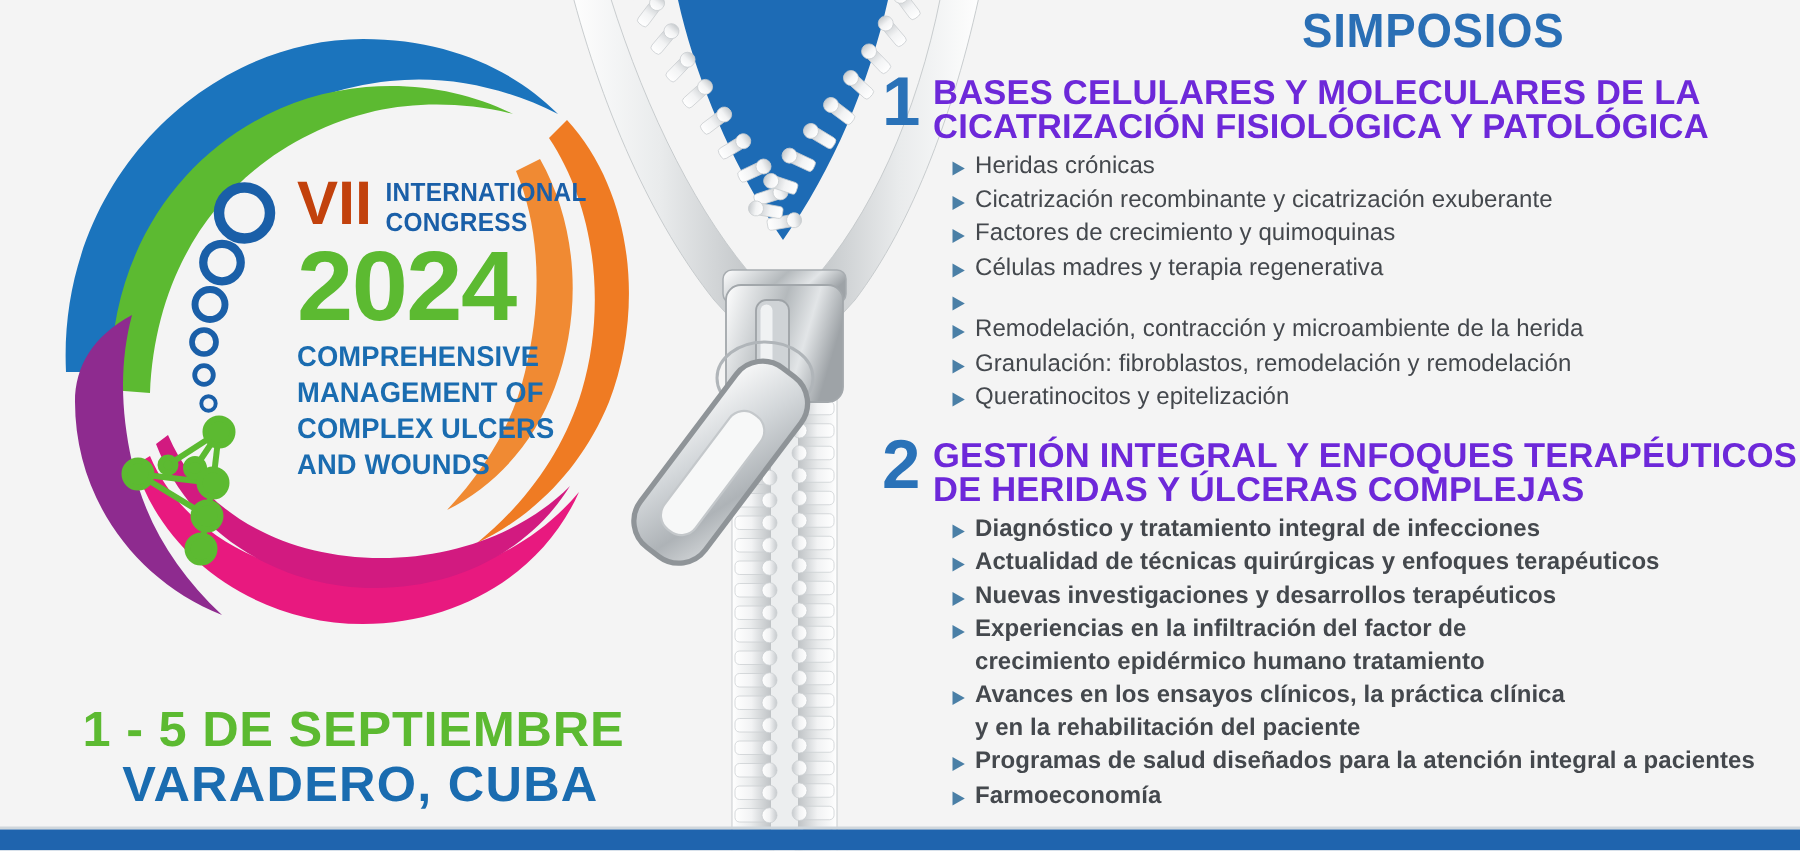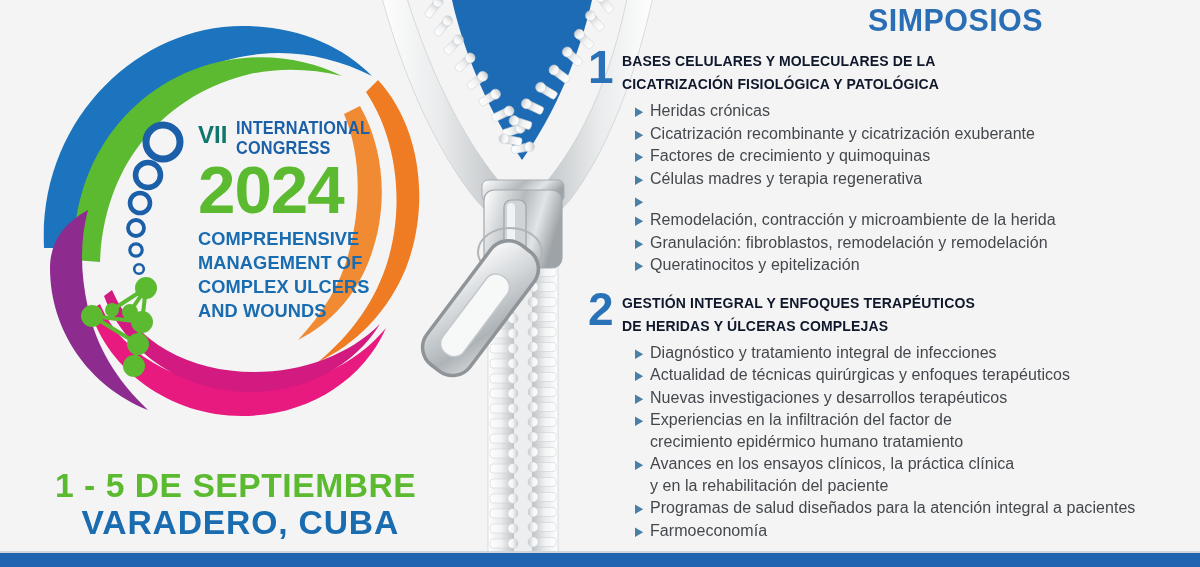--- a/index.html
+++ b/index.html
@@ -18,21 +18,21 @@
   .zipper-wrap{position:absolute;left:330px;top:-6px;width:370px;height:573px;}
   .zipper-svg{position:absolute;left:0;top:0;}
 
   
   .logo{position:absolute;left:30px;top:10px;width:400px;height:420px;}
   .logo-svg{position:absolute;left:0;top:0;}
   .logo-text{position:absolute;left:168px;top:108px;width:215px;}
   .vii-row{display:flex;align-items:flex-start;gap:9px;}
   .vii{
     font-family:"Liberation Sans", sans-serif;
-    font-weight:bold;font-size:24px;line-height:34px;color:#0f766e;
+    font-weight:bold;font-size:41px;line-height:34px;color:#c2410c;
     letter-spacing:0px;
   }
   .intl{
     font-family:"Liberation Sans", sans-serif;
     font-weight:bold;font-size:17.5px;line-height:17.5px;color:#1a5fa8;
     letter-spacing:.2px;transform:scaleX(.93);transform-origin:left top;
     padding-top:2px;
   }
   .year{
     font-family:"Liberation Sans", sans-serif;
@@ -71,40 +71,40 @@
   .section{position:relative;margin-top:10px;}
   .sec-head{display:flex;align-items:flex-start;}
   .sec-num{
     font-family:"Liberation Sans", sans-serif;
     font-weight:bold;font-size:46px;line-height:42px;color:#2a72b8;
     width:34px;flex:0 0 34px;text-align:left;letter-spacing:-1px;
     margin-top:-2px;
   }
   .sec-title{
     font-family:"Liberation Sans", sans-serif;
-    font-weight:bold;font-size:14px;line-height:23px;color:#0f172a;
+    font-weight:bold;font-size:23px;line-height:23px;color:#6d28d9;
     letter-spacing:.15px;padding-top:2px;
   }
   .sec-title div{white-space:nowrap;}
 
   .bullets{margin:4px 0 0 46px;}
   .bullet{display:flex;align-items:flex-start;margin-bottom:1px;}
   .tri{
     flex:0 0 16px;width:16px;padding-top:7px;
   }
   .tri svg{display:block;}
   .btxt{
     font-family:"Liberation Sans", sans-serif;
     font-size:16px;line-height:21.5px;color:#44484d;
     letter-spacing:.05px;
   }
   .btxt span{display:block;white-space:nowrap;}
 
   .sec2{margin-top:14px;}
-  .sec2 .bullets{margin-top:4px;}
+  .sec2 .bullets{margin-top:4px;font-weight:bold;}
 </style>
 </head>
 <body>
 
 <div id="stage">
 
   <div class="zipper-wrap">
     <svg class="zipper-svg" width="370" height="573" viewBox="0 0 370 573">
       <defs>
         <linearGradient id="tapeL" x1="0" y1="0" x2="1" y2="0">

